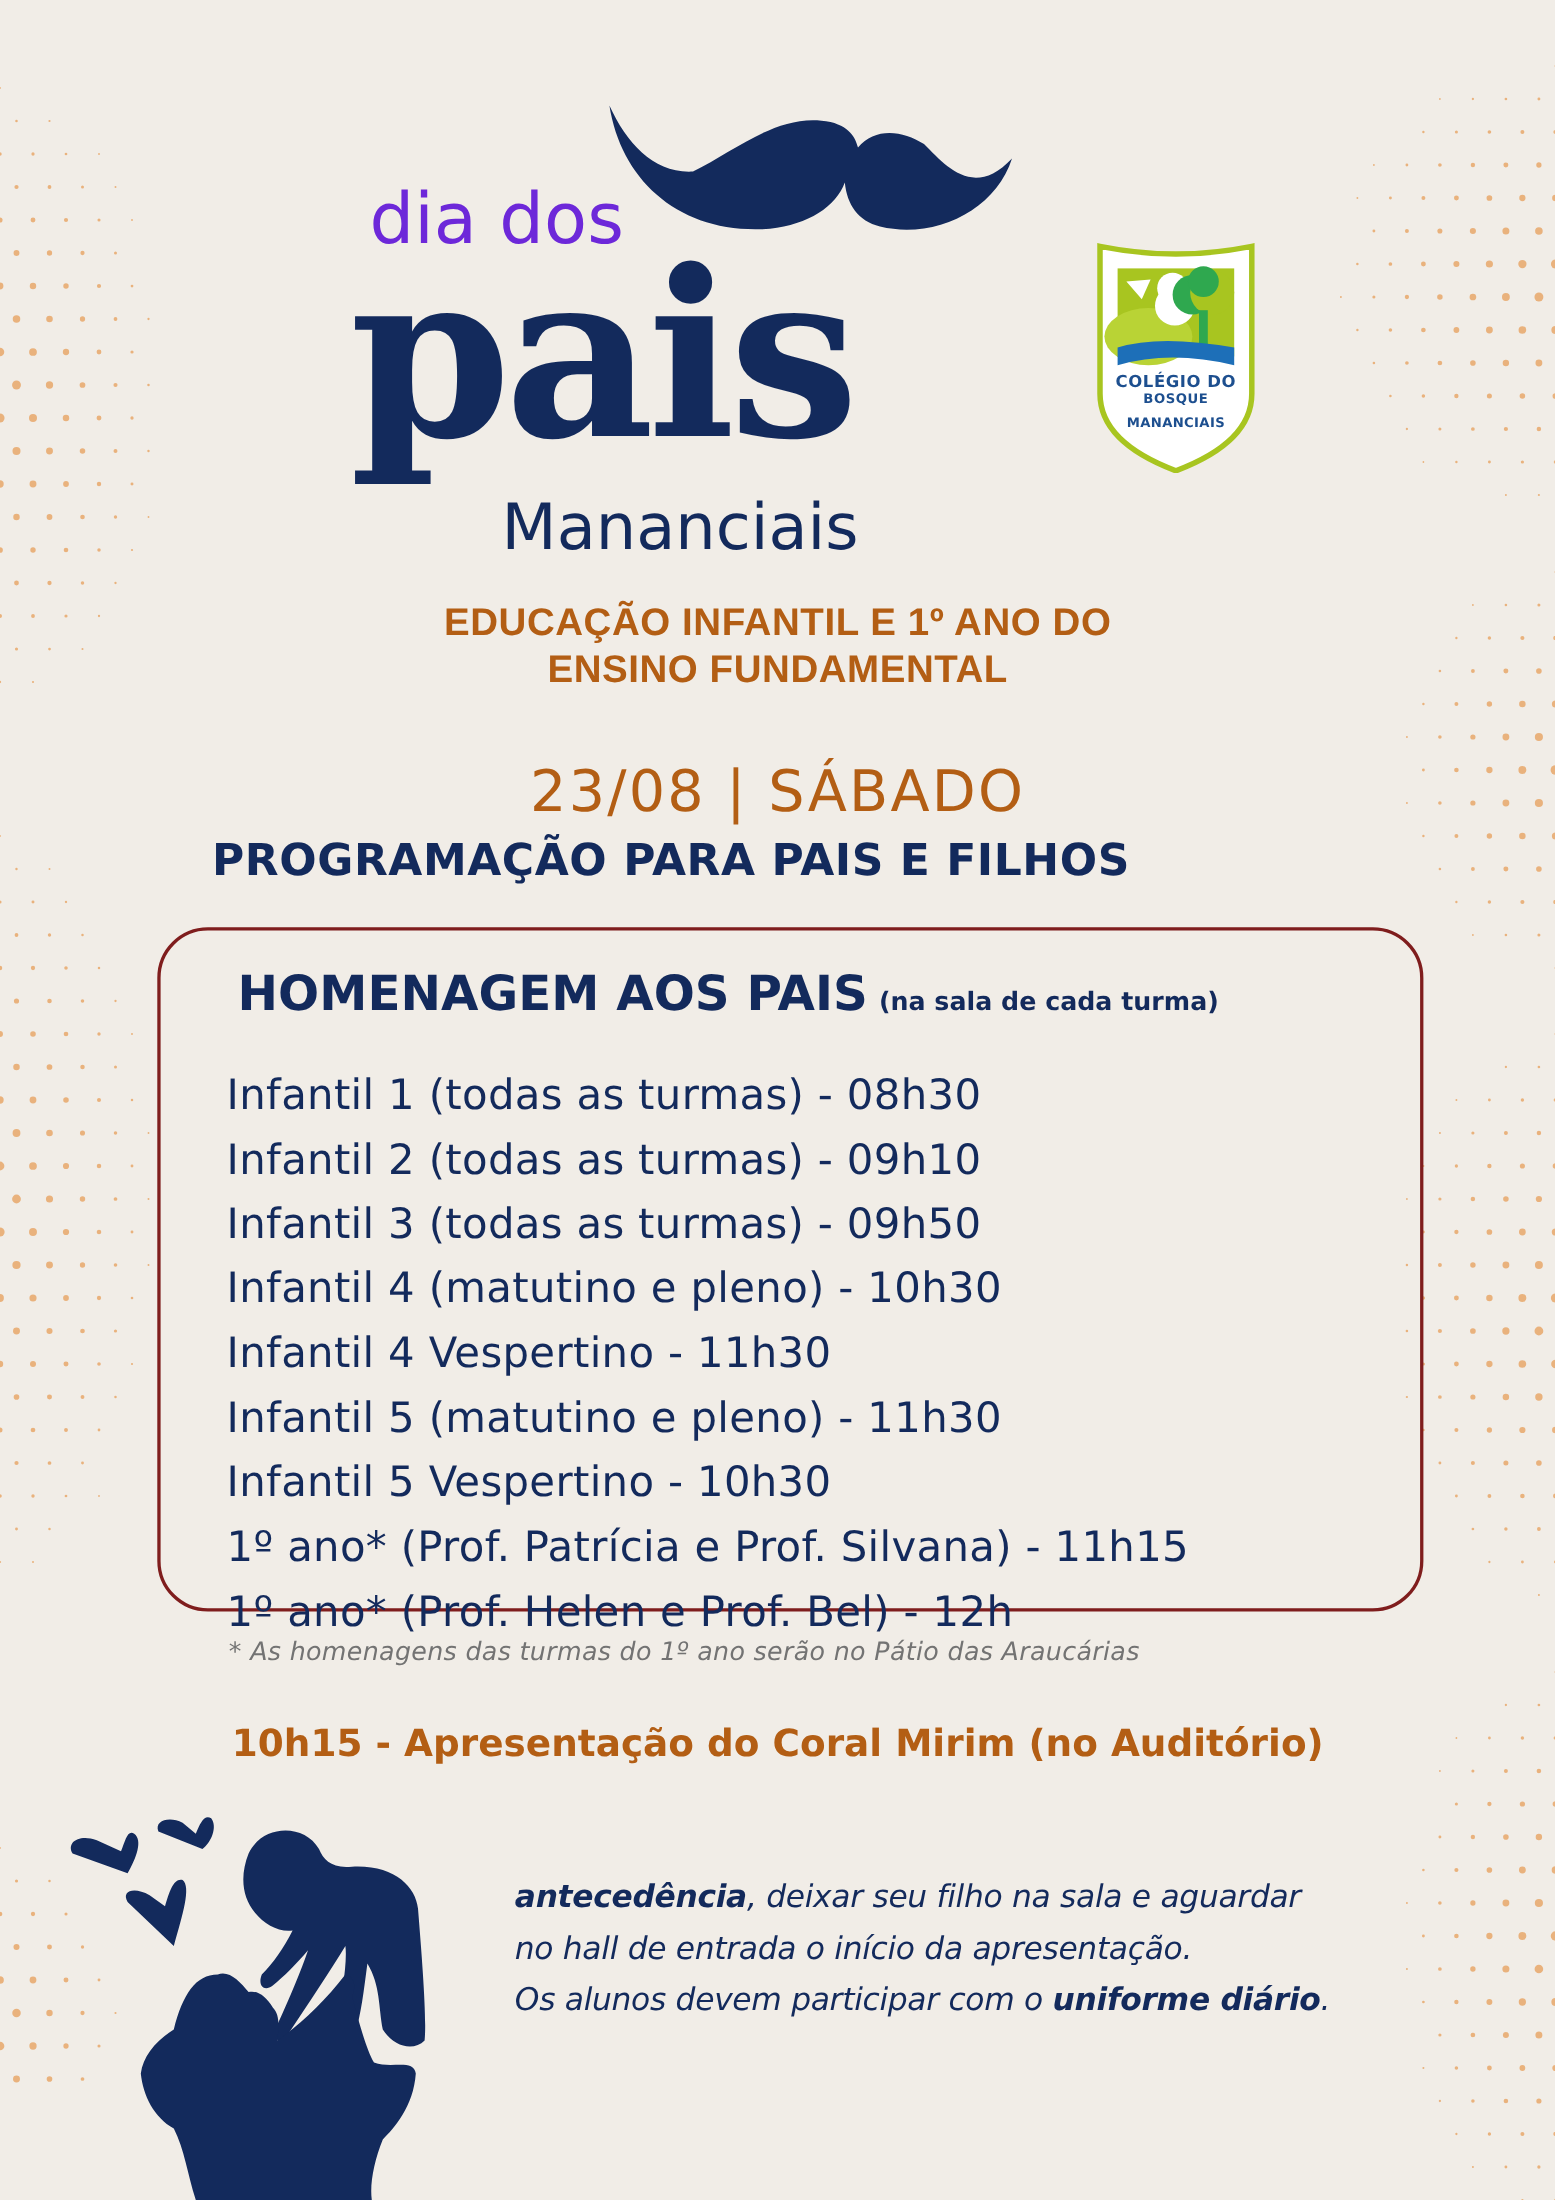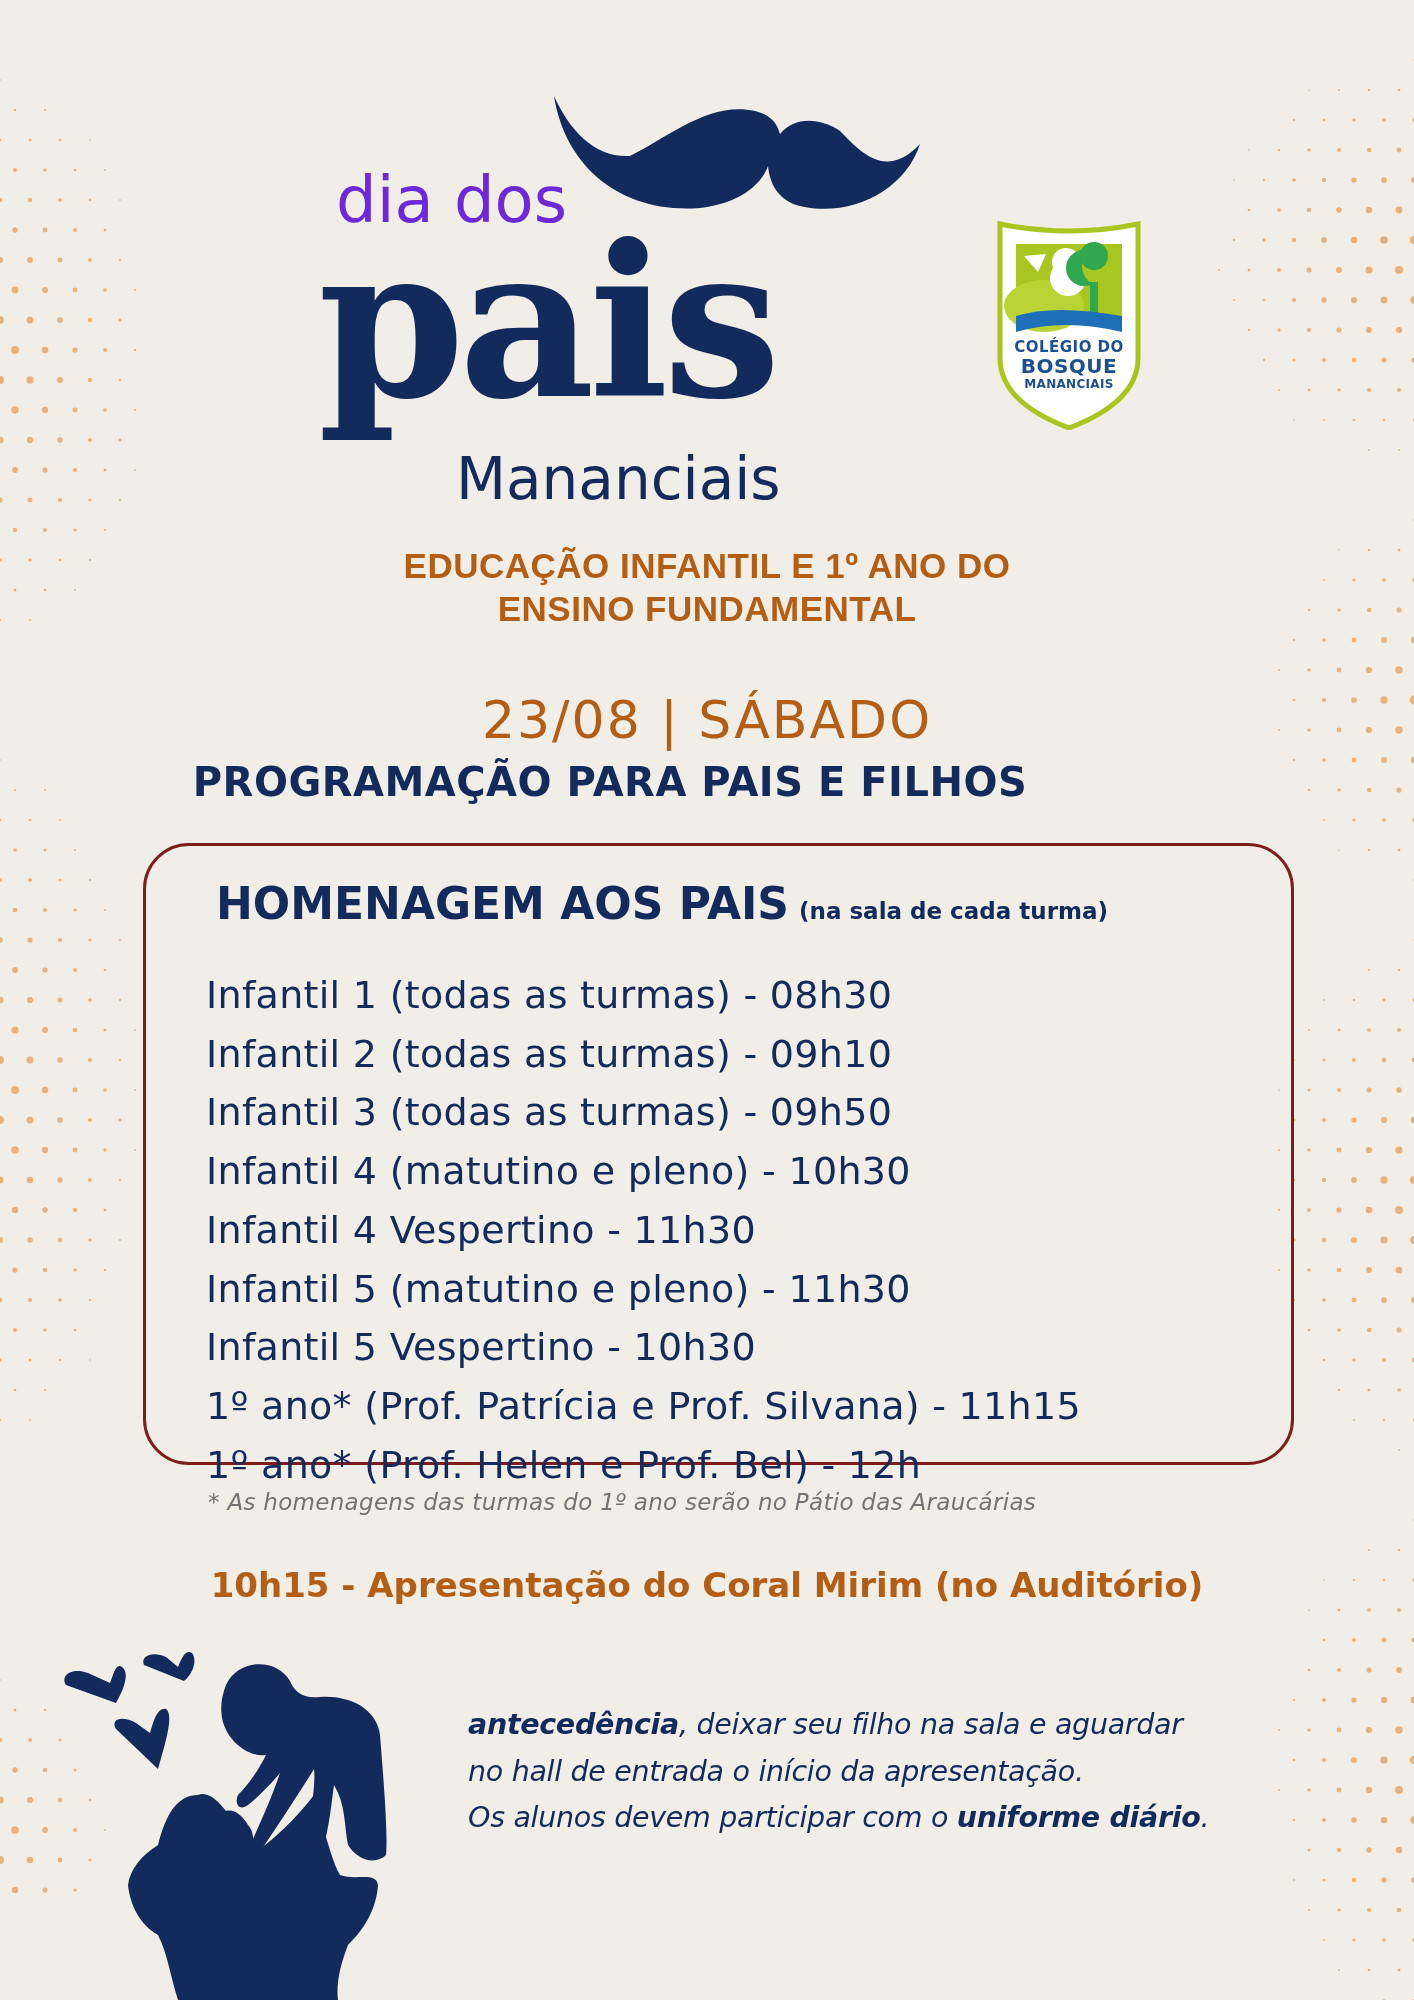--- a/index.html
+++ b/index.html
@@ -729,21 +729,21 @@
     <circle cx="74" cy="62" r="18" fill="#ffffff"></circle>
     <circle cx="72" cy="46" r="14" fill="#ffffff"></circle>
     <circle cx="90" cy="52" r="18" fill="#2fa84f"></circle>
     <circle cx="108" cy="50" r="20" fill="#a8c520"></circle>
     <circle cx="100" cy="40" r="14" fill="#2fa84f"></circle>
     <rect x="96" y="66" width="8" height="32" fill="#2fa84f"></rect>
     <path d="M30 40 L44 56 L52 38 Z" fill="#ffffff"></path>
     <path d="M22 100 Q60 88 128 100 L128 116 Q70 102 22 116 Z" fill="#1d6fb8"></path>
   </svg>
   <div class="logo-text" style="top:124px;font-size:15px;letter-spacing:0.5px">COLÉGIO DO</div>
-  <div class="logo-text" style="top:140px;font-size:20px;letter-spacing:0.5px">BOSQUE</div>
+  <div class="logo-text" style="top:140px;font-size:12px;letter-spacing:0.5px">BOSQUE</div>
   <div class="logo-text" style="top:162px;font-size:12px;letter-spacing:0.3px">MANANCIAIS</div>
 </div>
 
 <div class="subtitle" style="top:545px">EDUCAÇÃO INFANTIL E 1º ANO DO</div>
 <div class="subtitle" style="top:588px">ENSINO FUNDAMENTAL</div>
 
 <div class="date-line">23/08 | SÁBADO</div>
 <div class="prog-line">PROGRAMAÇÃO PARA PAIS E FILHOS</div>
 
 <div class="schedule-box">

